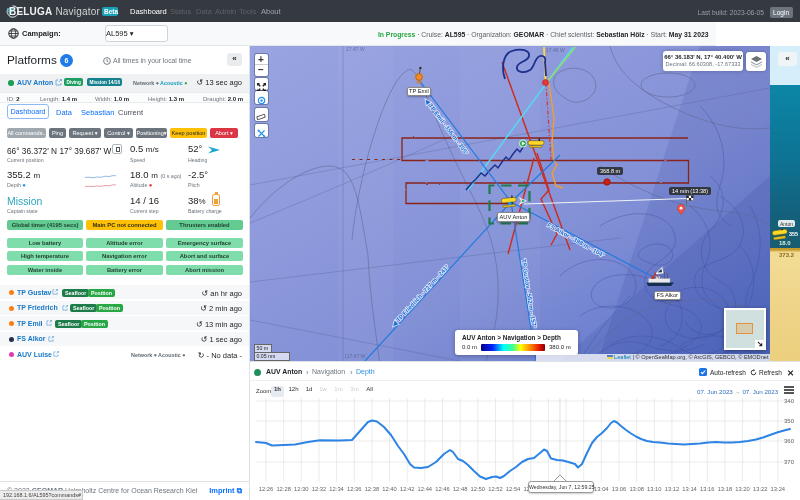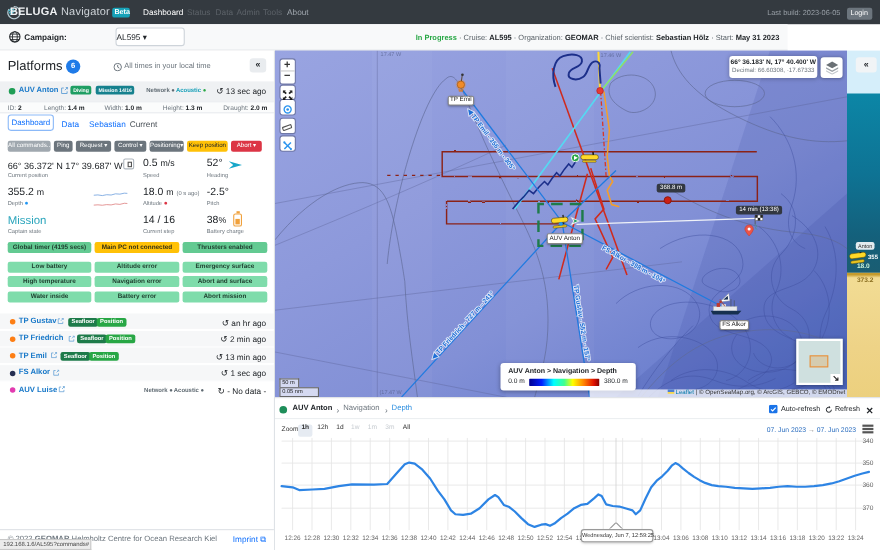--- a/index.html
+++ b/index.html
@@ -53,21 +53,21 @@
 .tl{background:#7fdcab;color:#1d3d2d;}
 .ty{background:#ffc107;color:#343012;}
 
 .prow{position:absolute;left:0;width:249px;height:15px;background:#f6f7f8;border-bottom:1px solid #fff;}
 .prow .pn{position:absolute;left:17px;top:3.5px;font-size:7px;font-weight:bold;color:#1878c8;}
 .prow .ago{position:absolute;right:7px;top:3.5px;font-size:7.5px;color:#212529;}
 .pbadge{position:absolute;top:3.5px;font-size:5.3px;font-weight:bold;color:#fff;border-radius:2px;padding:1px 3px;}
 
 #lfoot{position:absolute;left:0;top:481px;width:249px;height:19px;border-top:1px solid #dee2e6;background:#fff;}
 #lfoot .c{position:absolute;left:7px;top:5px;font-size:7px;color:#6c757d;}
-#lfoot .imp{position:absolute;right:7px;top:4px;font-size:7.5px;font-weight:normal;color:#0d6efd;}
+#lfoot .imp{position:absolute;right:7px;top:4px;font-size:7.5px;font-weight:bold;color:#0d6efd;}
 #urlbar{position:absolute;left:0;top:490px;width:83px;height:10px;background:#ececec;border:1px solid #c9c9c9;border-left:none;font-size:5.4px;color:#444;line-height:9px;padding-left:3px;white-space:nowrap;overflow:hidden;}
 
 #map{position:absolute;left:250px;top:46px;width:520px;height:315px;overflow:hidden;background:#8d99d8;}
 .mapbtn{position:absolute;background:#fff;border-radius:2px;box-shadow:0 0 0 1px rgba(0,0,0,.25);text-align:center;color:#333;}
 .mlabel{position:absolute;background:#fff;border:1px solid #888;border-radius:2px;font-size:5.7px;color:#222;text-align:center;box-shadow:0 1px 2px rgba(0,0,0,.3);white-space:nowrap;padding:0.5px 1.5px;line-height:6.5px;}
 .dlabel{position:absolute;background:rgba(45,49,53,.92);border-radius:2px;font-size:5.6px;color:#fff;text-align:center;padding:1px 3px;white-space:nowrap;}
 
 #rc{position:absolute;left:770px;top:46px;width:30px;height:315px;background:#d5eefa;}
 #rcbtn{position:absolute;left:8px;top:6px;width:19px;height:14px;background:#f1f4f6;border-radius:3px;font-size:8px;font-weight:bold;color:#212529;text-align:center;line-height:13px;}
 #rsea{position:absolute;left:0;top:39px;width:30px;height:163px;background:linear-gradient(180deg,#0c86a6 0%,#0e7394 45%,#14607b 80%,#1a5d72 100%);}

